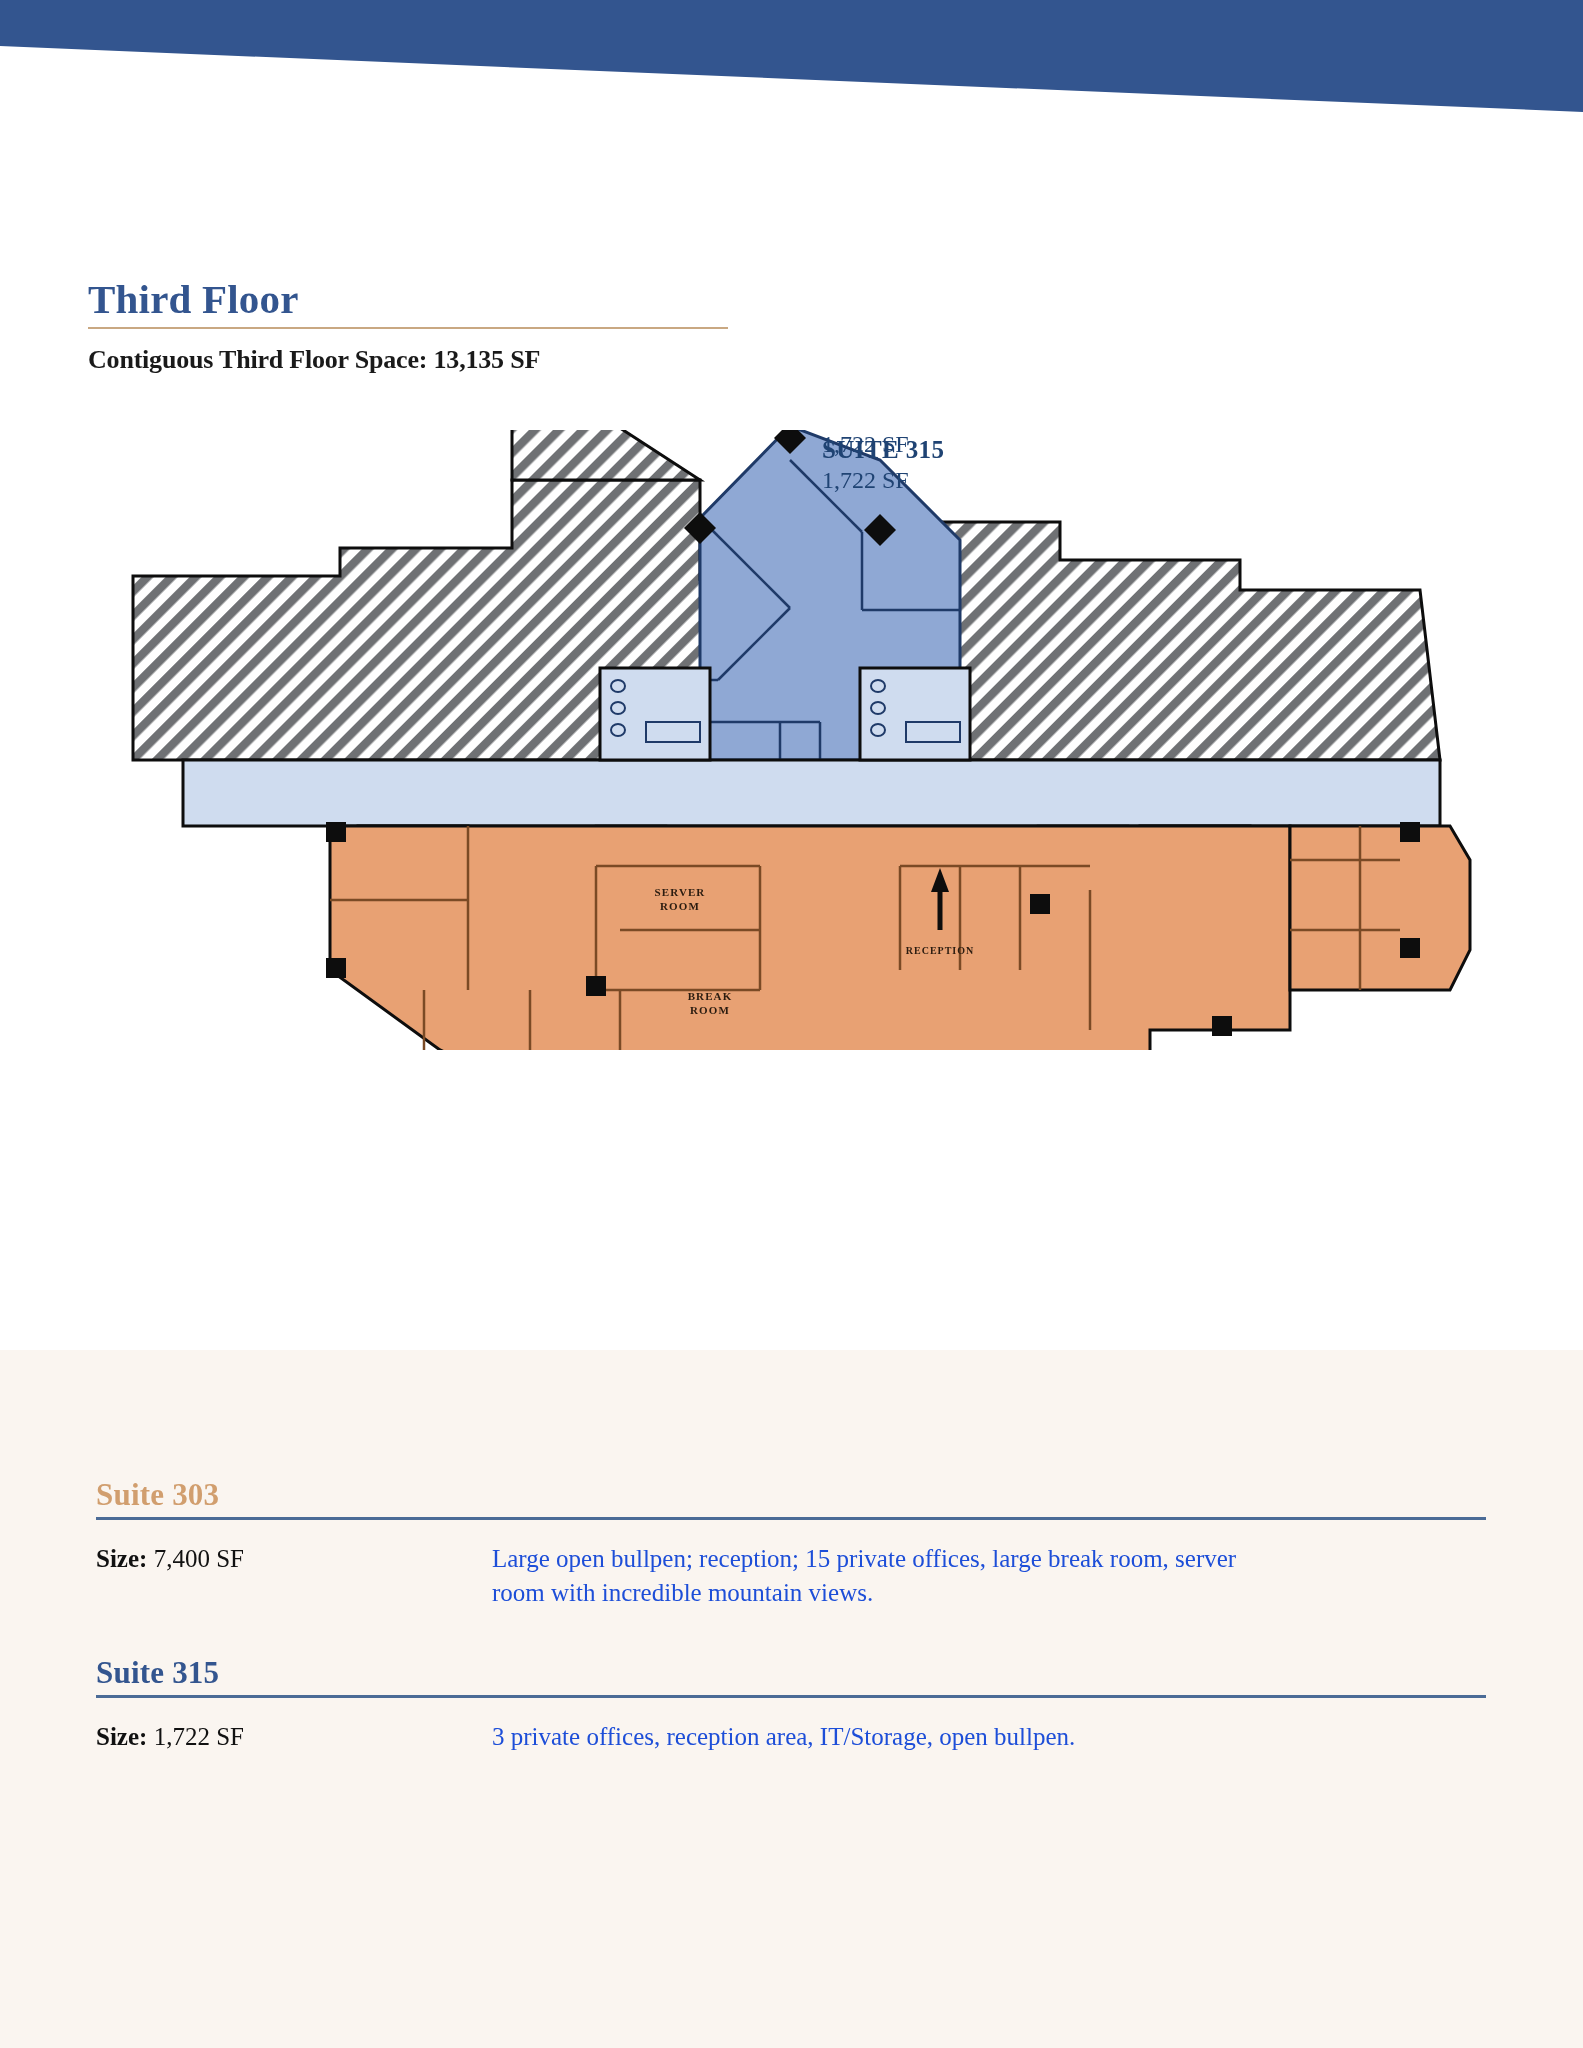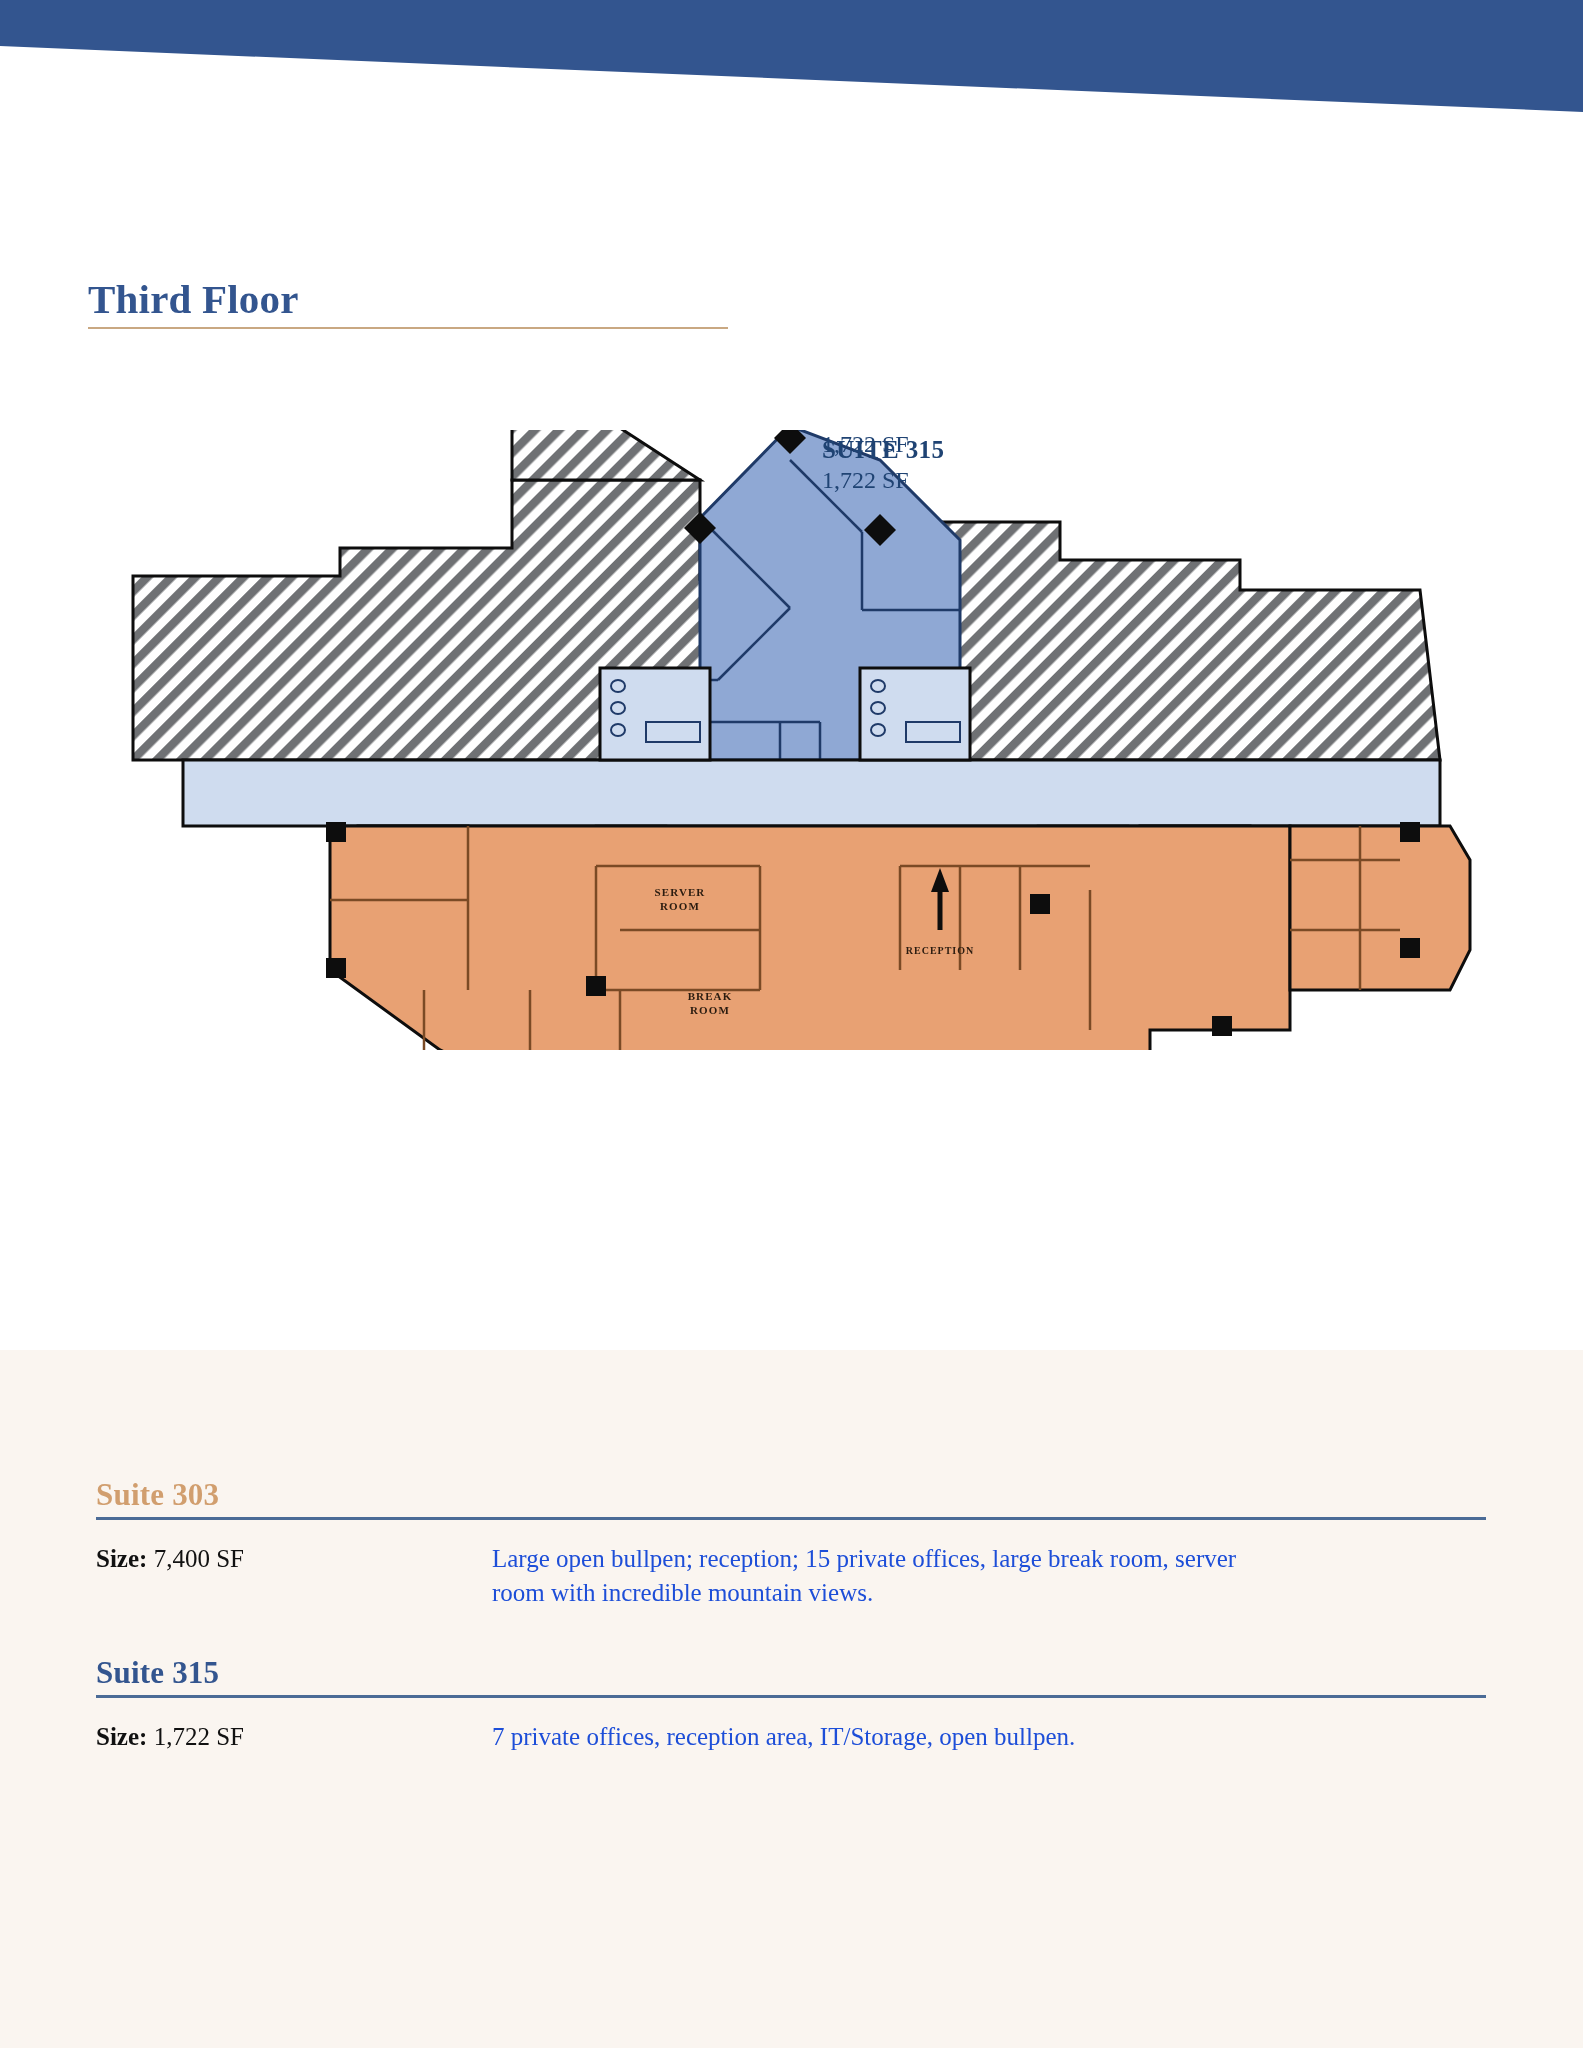--- a/index.html
+++ b/index.html
@@ -78,20 +78,21 @@
   <div class="banner">
     <svg width="1583" height="130" viewBox="0 0 1583 130">
       <polygon points="0,0 300,0 120,22 0,30" fill="#565a5e"></polygon>
       <polygon points="0,0 1583,0 1583,112 0,46" fill="#33558f"></polygon>
     </svg>
   </div>
 
   <div class="header-block">
     <div class="floor-title">Third Floor</div>
     <div class="title-rule"></div>
+    <div class="floor-subtitle">Contiguous Third Floor Space: 13,135 SF</div>
   </div>
 
   <div class="plan-wrap">
     <svg width="1583" height="620" viewBox="0 0 1583 620">
       <defs>
         <pattern id="hatch" width="17" height="17" patternUnits="userSpaceOnUse" patternTransform="rotate(45)">
           <rect width="17" height="17" fill="#ffffff"></rect>
           <rect width="8.5" height="17" fill="#6f7174"></rect>
         </pattern>
       </defs>
@@ -275,20 +276,20 @@
       </div>
 
       <div class="suite-row">
         <div class="suite-heading blue">Suite 315</div>
         <div class="suite-rule"></div>
         <div class="suite-body">
           <div class="suite-size">
             <span class="lbl">Size:</span>
             <span>1,722 SF</span>
           </div>
-          <div class="suite-desc">7 private offices, reception area, IT/Storage, open bullpen.</div>
+          <div class="suite-desc">3 private offices, reception area, IT/Storage, open bullpen.</div>
         </div>
       </div>
 
     </div>
   </div>
 
 </div>
 
 </body></html>

